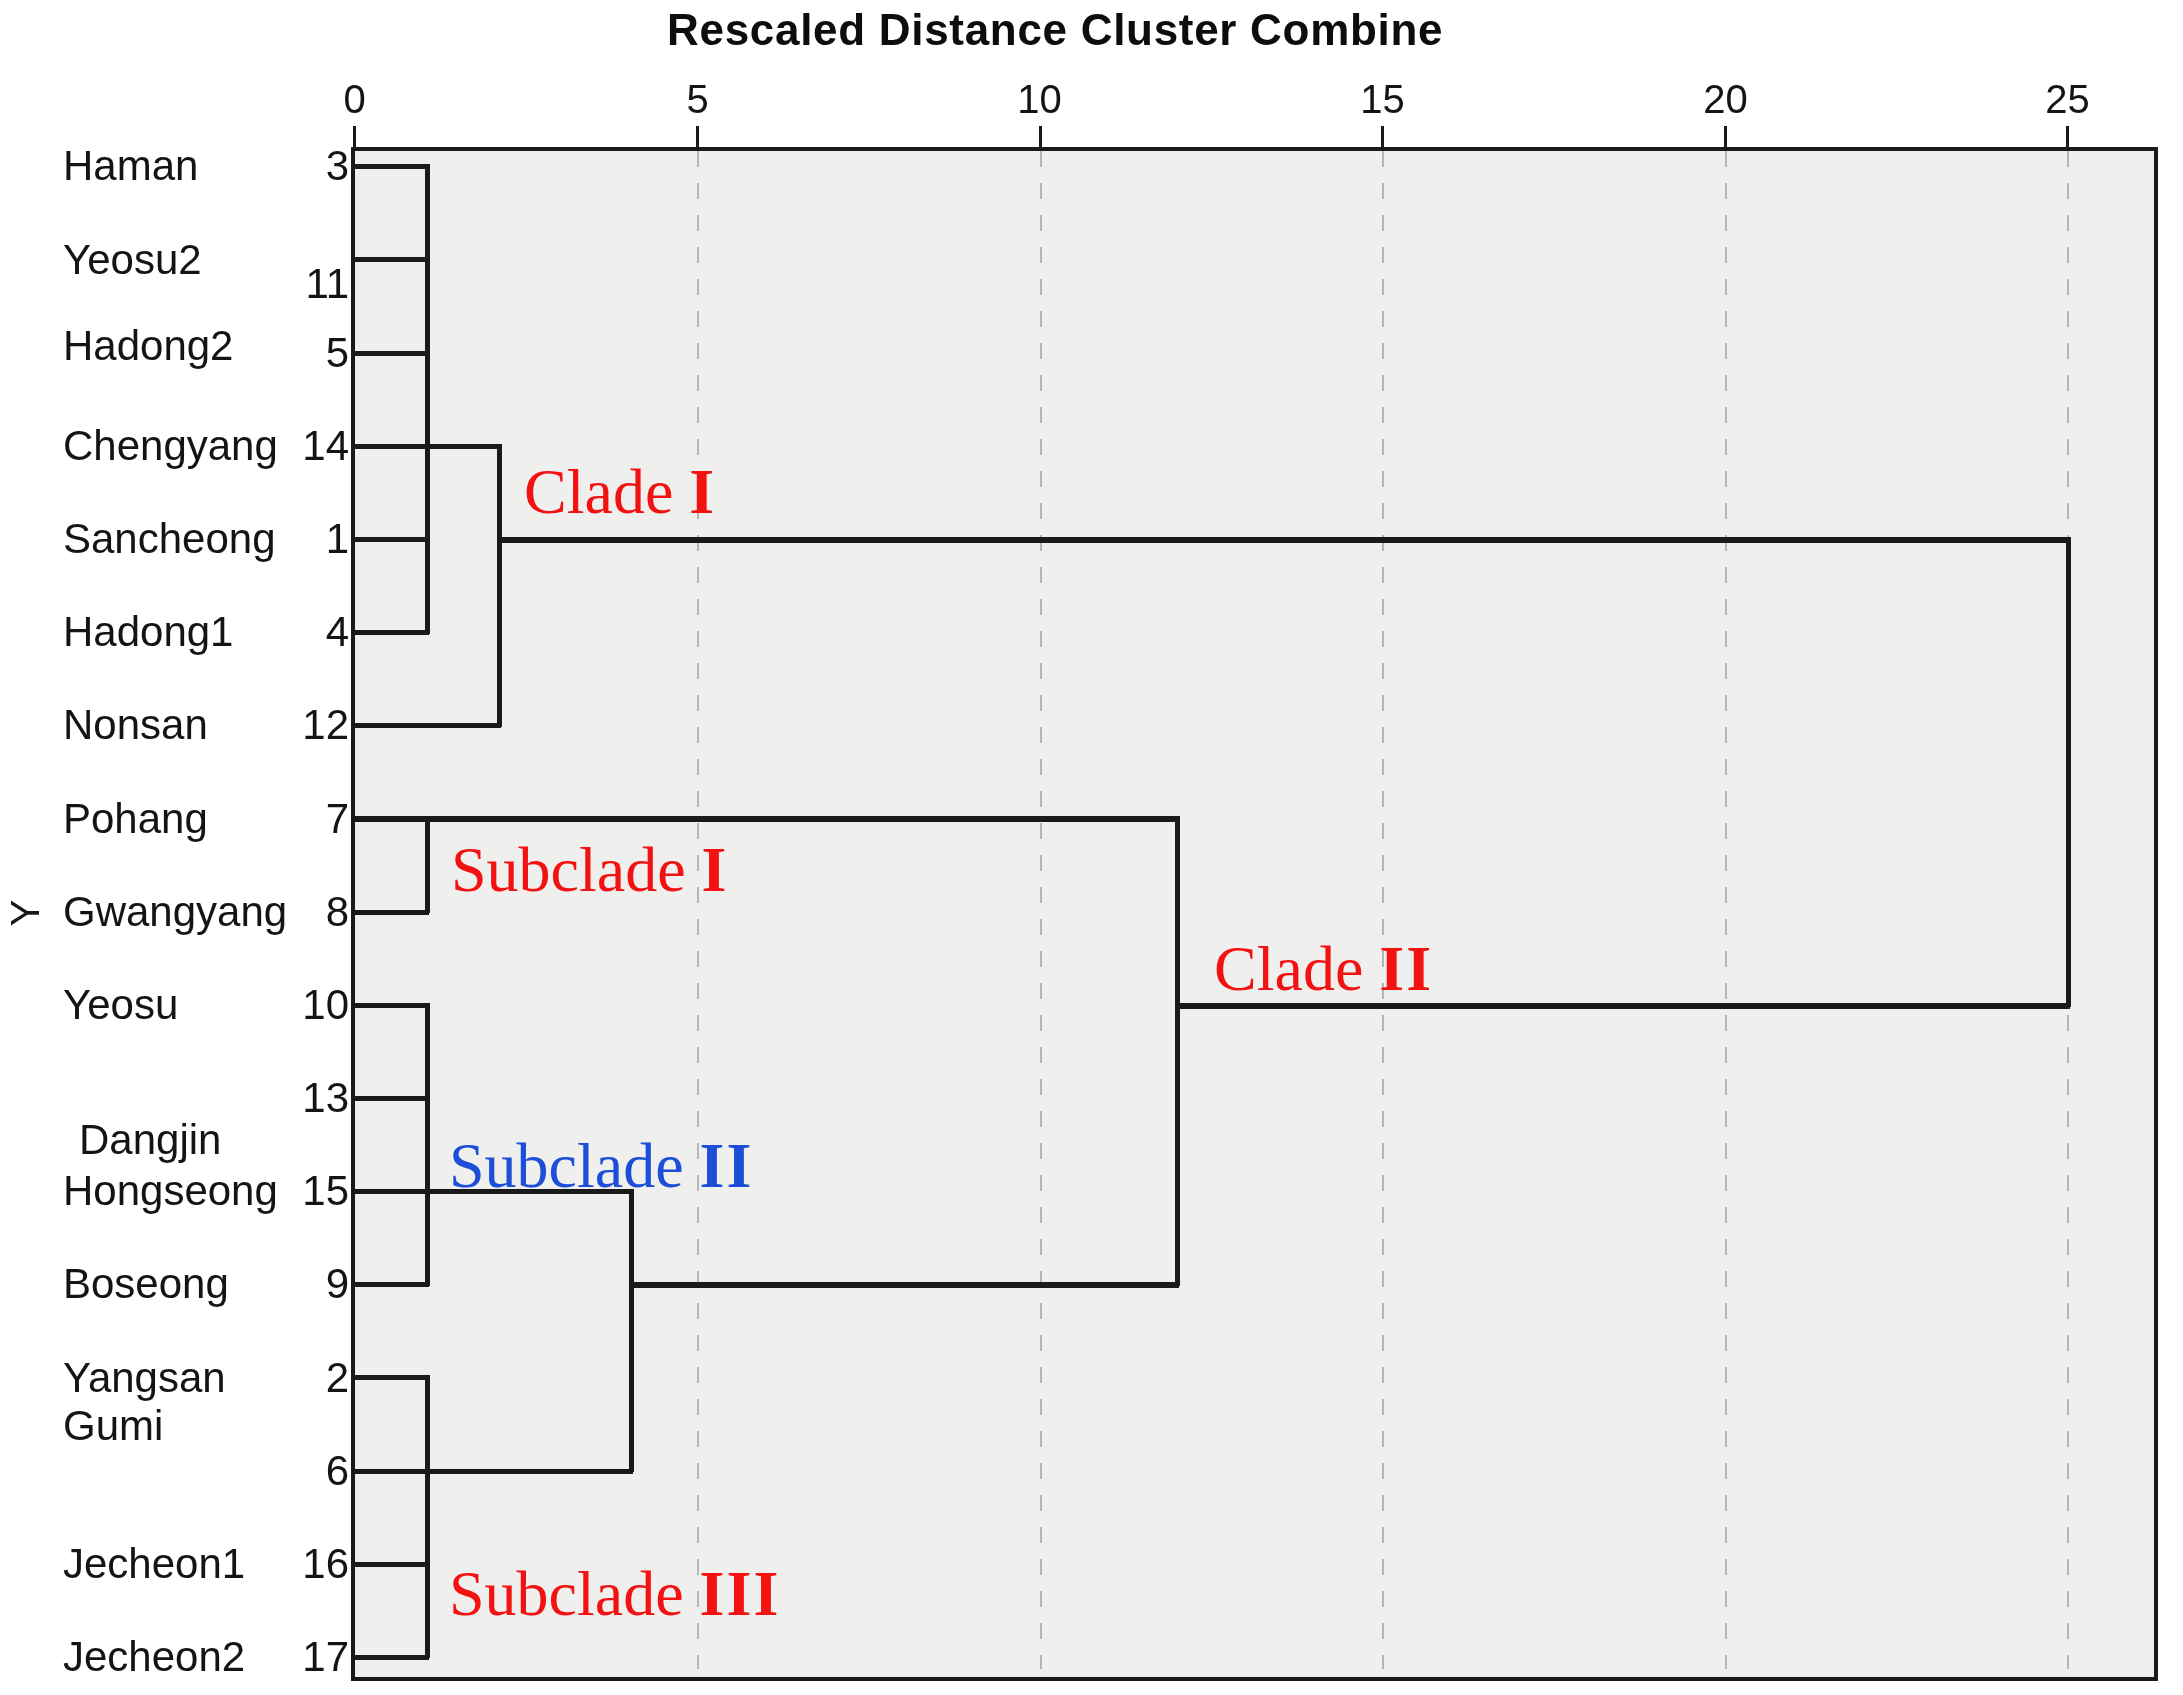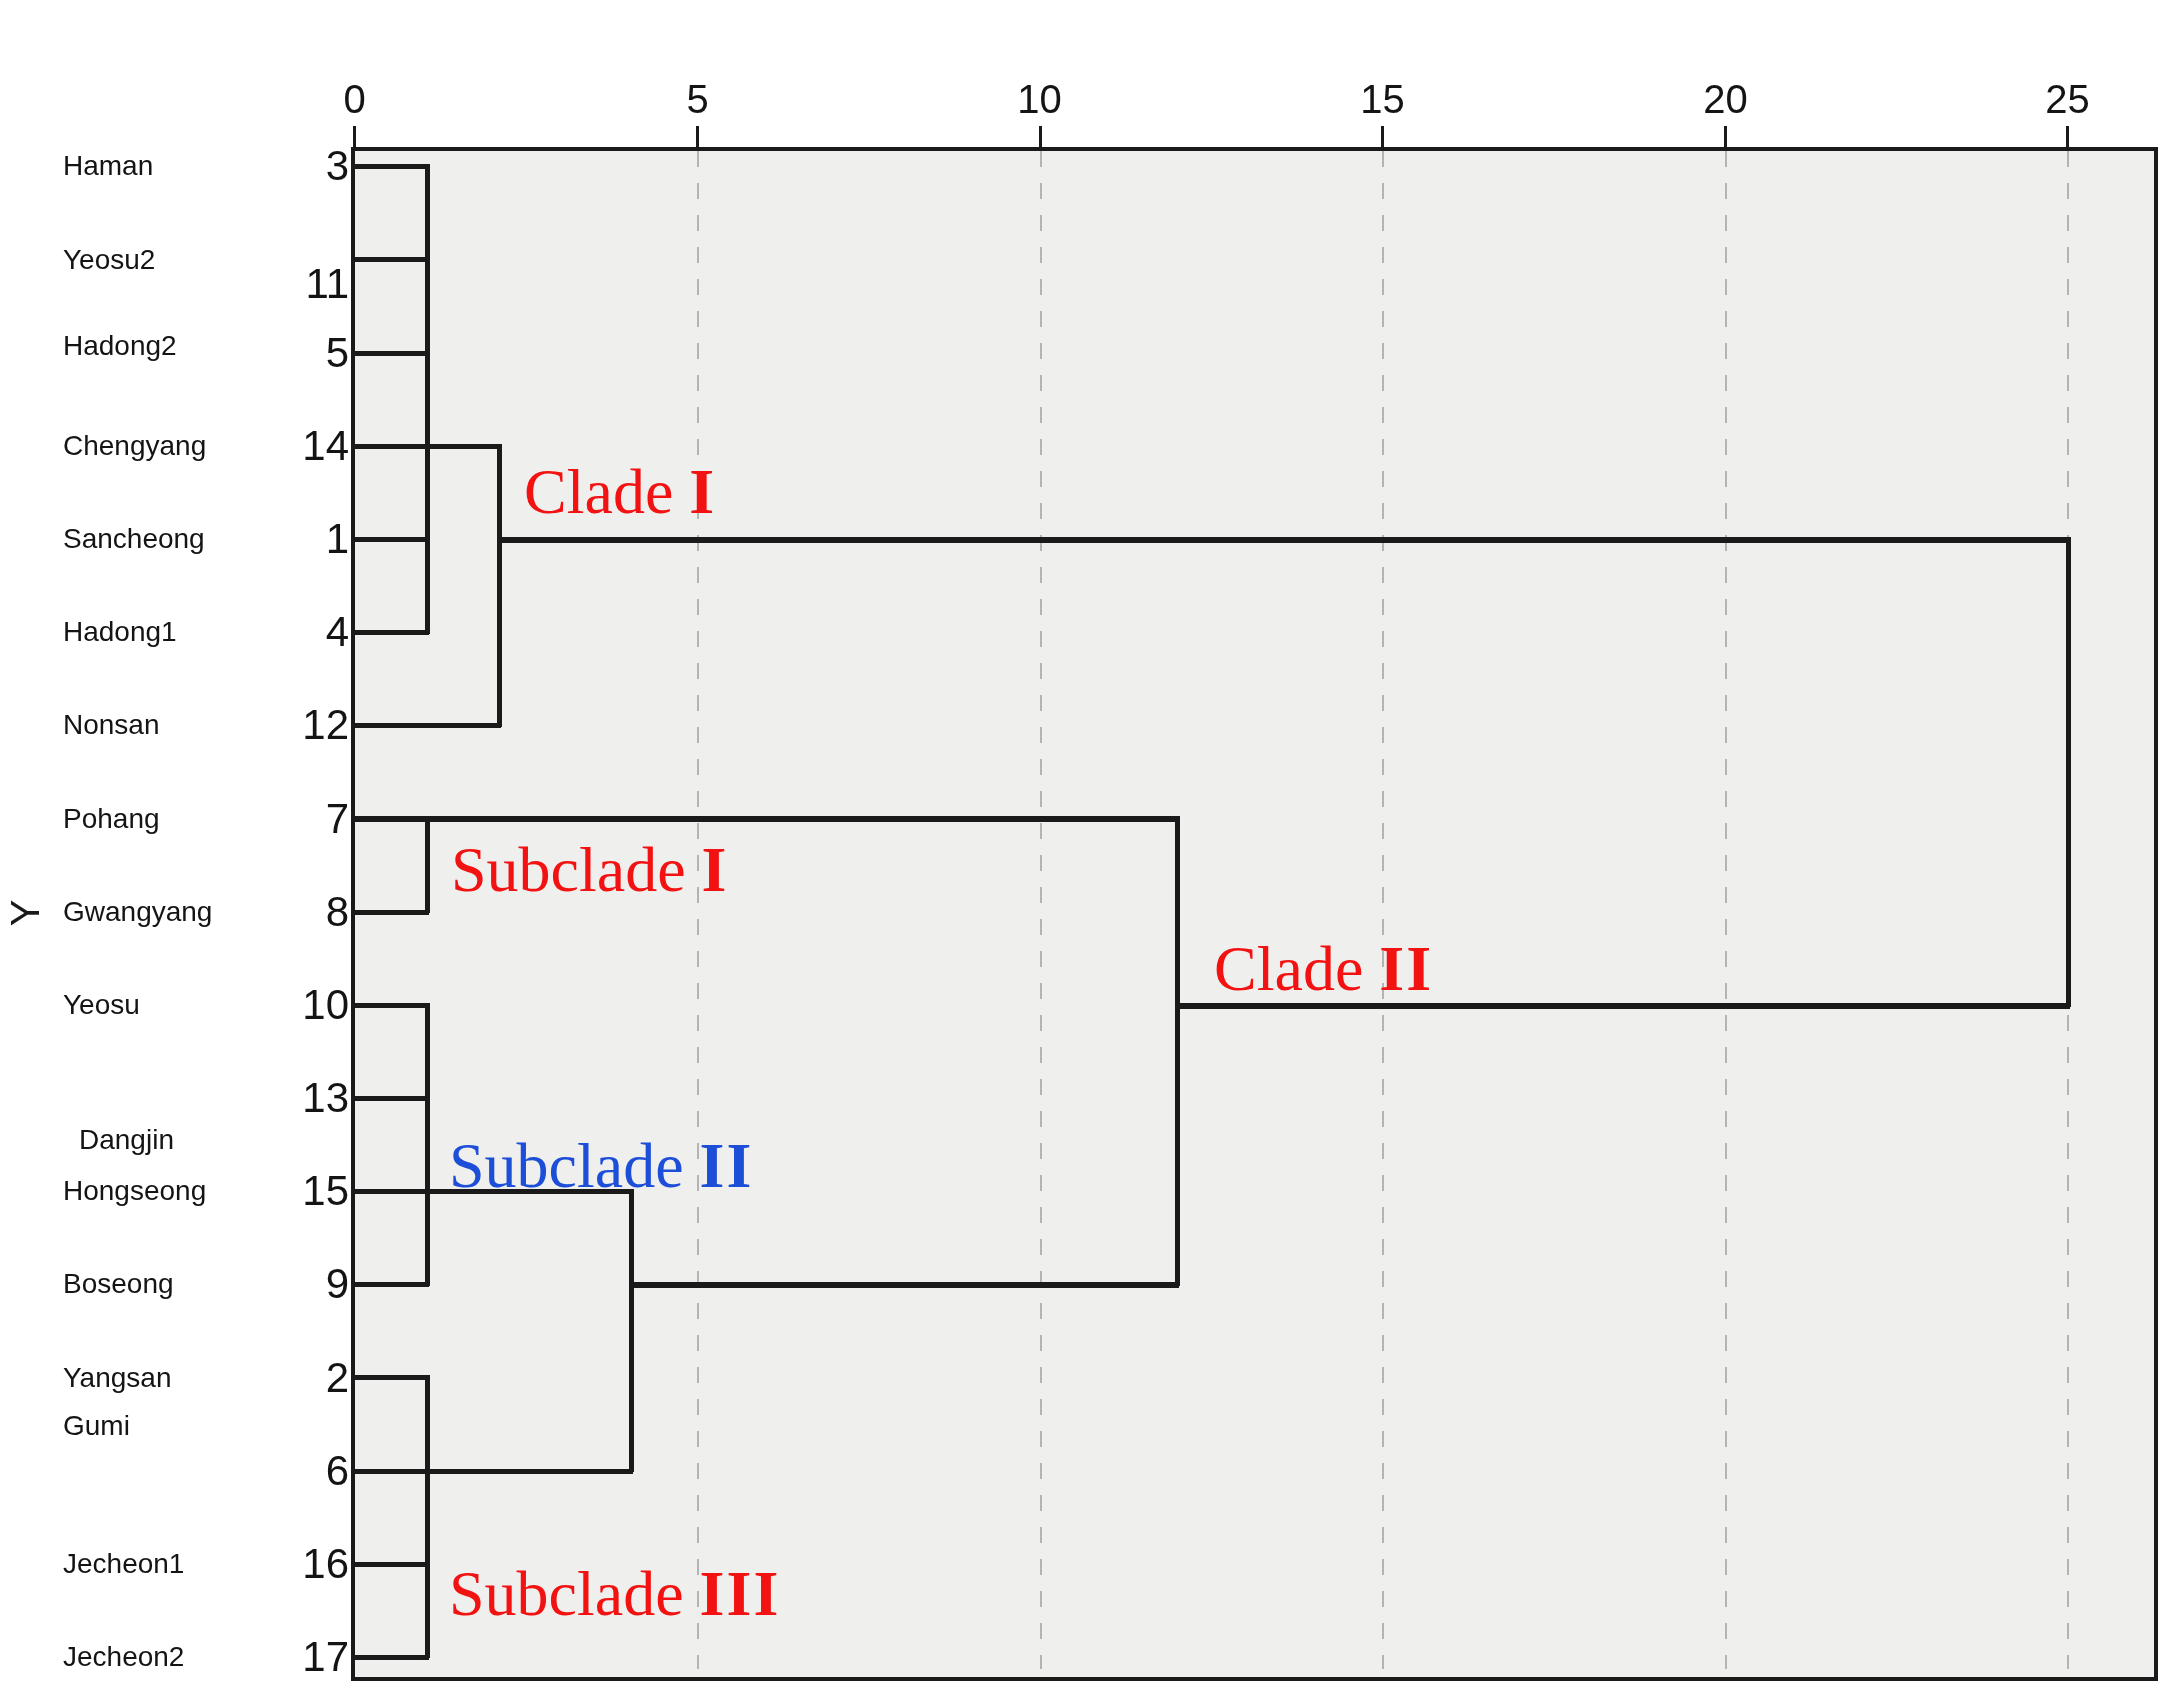--- a/index.html
+++ b/index.html
@@ -28,38 +28,39 @@
     position:absolute; width:2px;
     background:repeating-linear-gradient(to bottom, #b4b4b4 0 16px, rgba(0,0,0,0) 16px 32px);
   }
   .tick-mark { position:absolute; width:3.3px; background:#1a1a1a; }
   .tick-label {
     position:absolute; width:93px; text-align:center;
     font-size:40px; color:#141414;
   }
   .leaf-name {
     position:absolute; left:63px; height:50px; line-height:50px;
-    font-size:28px; color:#141414; white-space:nowrap;
+    font-size:42px; color:#141414; white-space:nowrap;
   }
   .leaf-num {
     position:absolute; left:239px; width:110px; height:50px; line-height:50px;
     font-size:42px; color:#141414; text-align:right;
   }
   .seg { position:absolute; background:#1a1a1a; }
   .annotation {
     position:absolute; white-space:nowrap;
     font-family:"Liberation Serif", serif;
     font-size:64px; line-height:64px;
   }
   .annotation .numeral { font-weight:bold; letter-spacing:2px; }
 </style>
 </head>
 <body>
 
 <div id="stage">
+  <div id="chart-title">Rescaled Distance Cluster Combine</div>
   <div id="y-axis-label">Y</div>
 
   <div id="axis-layer">
       <div class="tick-mark" style="left: 353px; top: 126px; height: 25px;"></div>
       <div class="tick-label" style="left: 308px; top: 77px;">0</div>
       <div class="tick-mark" style="left: 696px; top: 126px; height: 25px;"></div>
       <div class="tick-label" style="left: 651px; top: 77px;">5</div>
       <div class="tick-mark" style="left: 1039px; top: 126px; height: 25px;"></div>
       <div class="tick-label" style="left: 993px; top: 77px;">10</div>
       <div class="tick-mark" style="left: 1381px; top: 126px; height: 25px;"></div>

